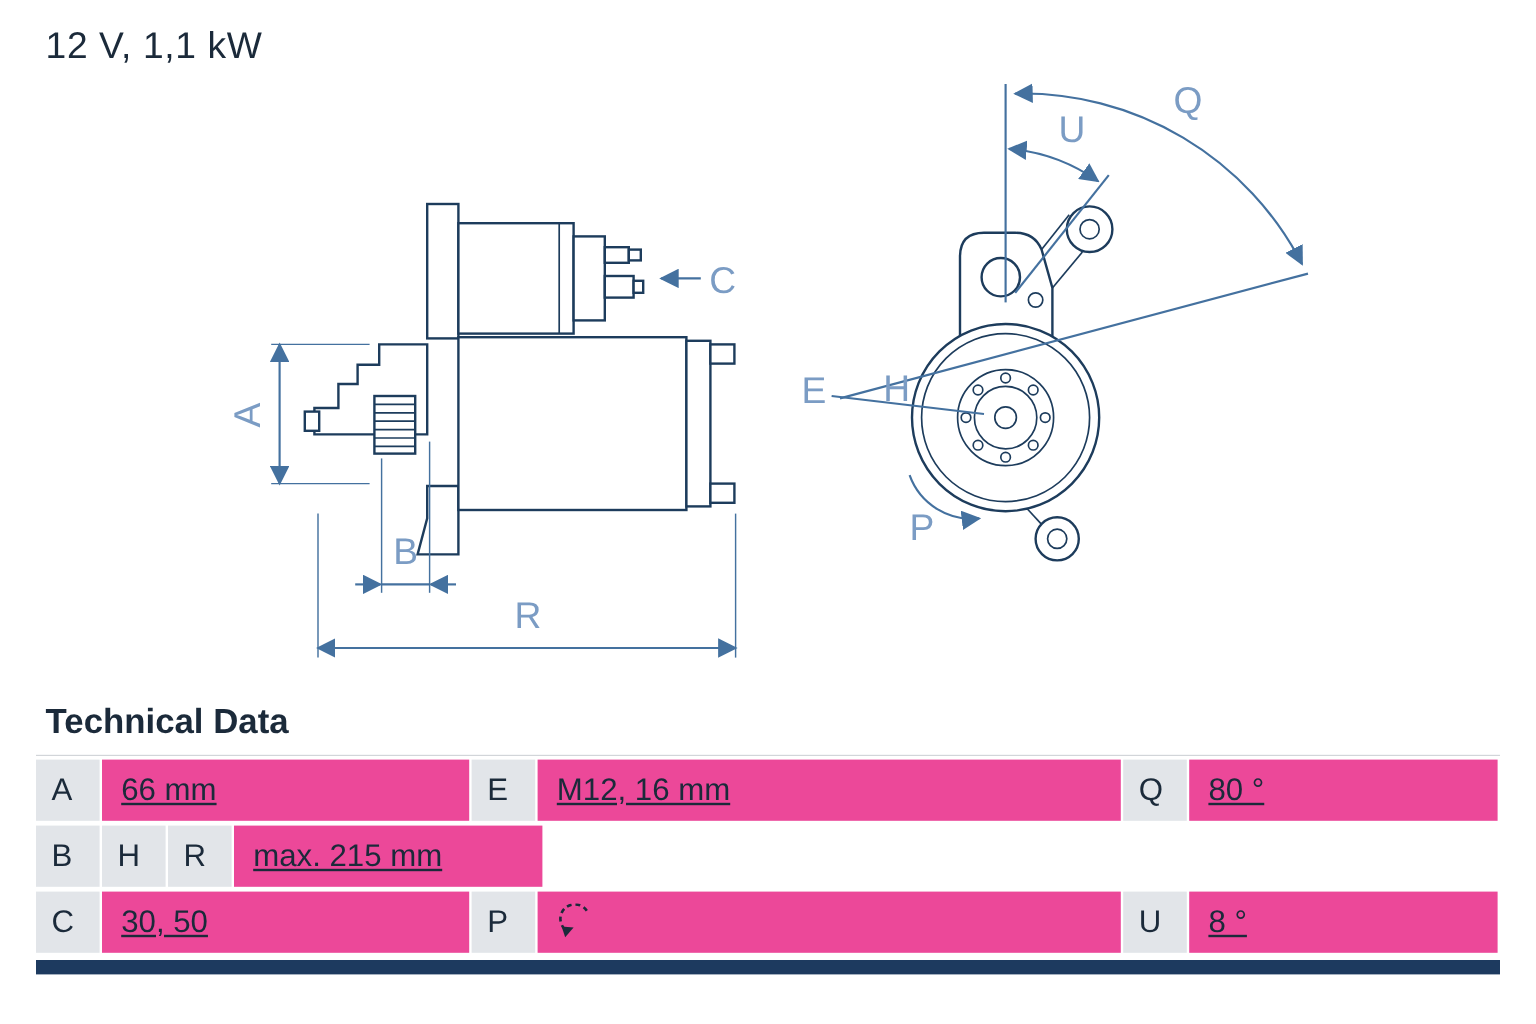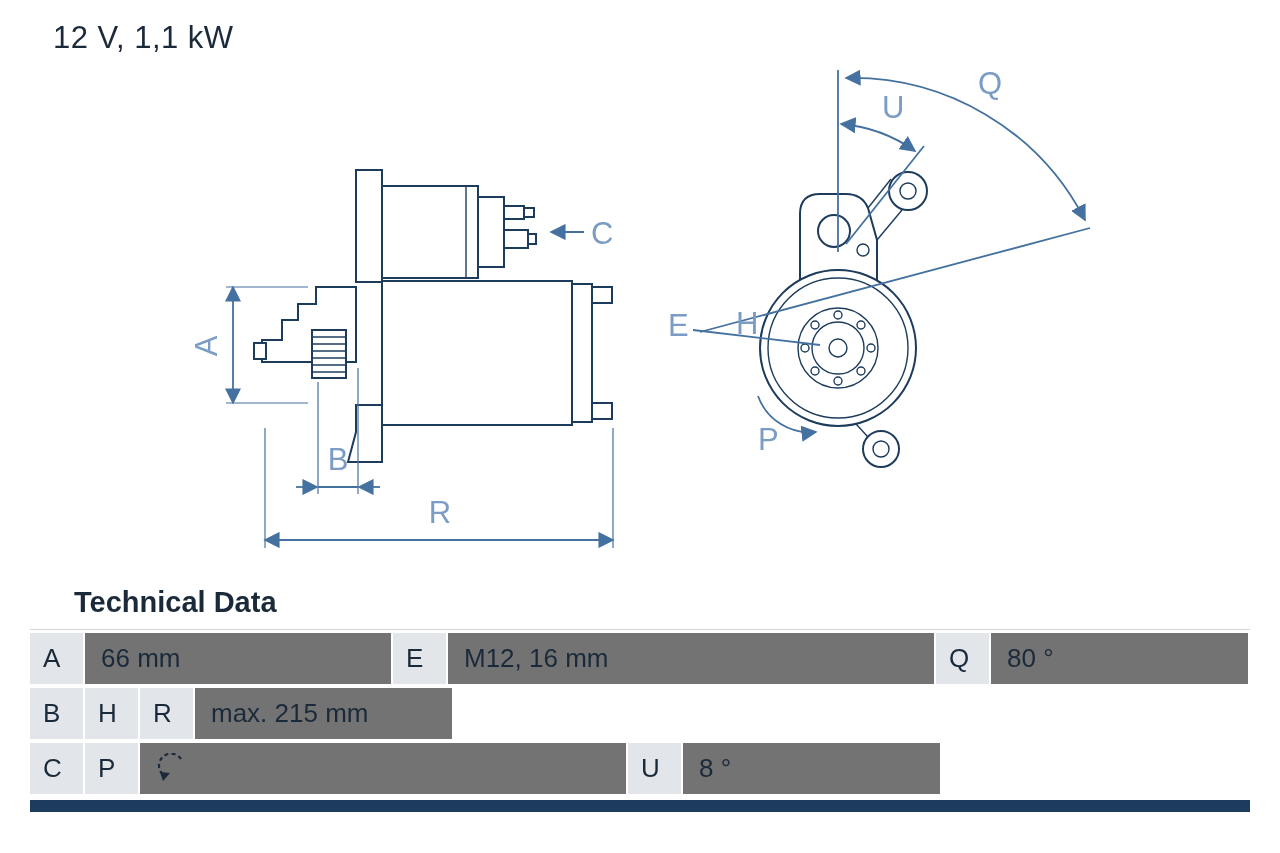--- a/index.html
+++ b/index.html
@@ -1,34 +1,34 @@
 <!DOCTYPE html>
 <html><head>
 <meta charset="utf-8">
 <style>
   html,body { margin:0; padding:0; background:#ffffff; }
   .page {
     position:relative; width:1280px; height:853px; background:#ffffff;
     font-family:"Liberation Sans", sans-serif; color:#1b2a3a; overflow:hidden;
   }
   .spec-title {
-    position:absolute; left:53px; top:20px;
+    position:absolute; left:38px; top:20px;
     font-size:31px; font-weight:normal; color:#1b2a3a; letter-spacing:0.5px;
   }
   .drawing { position:absolute; left:0; top:0; width:1280px; height:585px; }
   .tech-heading {
     position:absolute; left:38px; top:586px;
-    font-size:29px; font-weight:bold; color:#1b2a3a;margin-left:36px;
+    font-size:29px; font-weight:bold; color:#1b2a3a;
   }
   .tech-table { position:absolute; left:30px; top:633px; width:1220px; }
   .tech-topline { position:absolute; left:30px; top:629px; width:1220px; height:1px; background:#d2d5d9; }
   .tt-row { display:flex; height:51px; margin-bottom:4px; column-gap:2px; }
   .cell { display:flex; align-items:center; font-size:26px; color:#1b2a3a; }
   .cell.key { width:53px; background:#e2e5e9; padding-left:13px; box-sizing:border-box; }
-  .cell.val { background:#737373; padding-left:16px; box-sizing:border-box; }
+  .cell.val { background:#ec4899; padding-left:16px; box-sizing:border-box;text-decoration:underline; }
   .cell.v1 { width:306px; }
   .cell.v2 { width:486px; }
   .cell.v3 { width:257px; }
   .table-bottom-bar { position:absolute; left:30px; top:800px; width:1220px; height:12px; background:#1d3a5f; }
   .rot-icon { display:inline-flex; align-items:center; }
   svg text.dim-label {
     fill:#7b9cc4; font-size:31px; font-family:"Liberation Sans", sans-serif;
   }
   svg .part { stroke:#1d3c5c; stroke-width:2; fill:#ffffff; }
   svg .part-thin { stroke:#1d3c5c; stroke-width:1.4; fill:none; }
@@ -181,20 +181,21 @@
 
     <div class="tt-row">
       <div class="cell key">B</div>
       <div class="cell key">H</div>
       <div class="cell key">R</div>
       <div class="cell val v3">max. 215 mm</div>
     </div>
 
     <div class="tt-row">
       <div class="cell key">C</div>
+      <div class="cell val v1">30, 50</div>
       <div class="cell key">P</div>
       <div class="cell val v2">
         <span class="rot-icon">
           <svg width="36" height="32" viewBox="0 0 36 32">
             <path d="M25,6 A12 12 0 1 0 9,23" fill="none" stroke="#1b2a3a" stroke-width="2.2" stroke-dasharray="4 3.2"></path>
             <polygon points="4,19 14,20 7,28" fill="#1b2a3a"></polygon>
           </svg>
         </span>
       </div>
       <div class="cell key">U</div>

